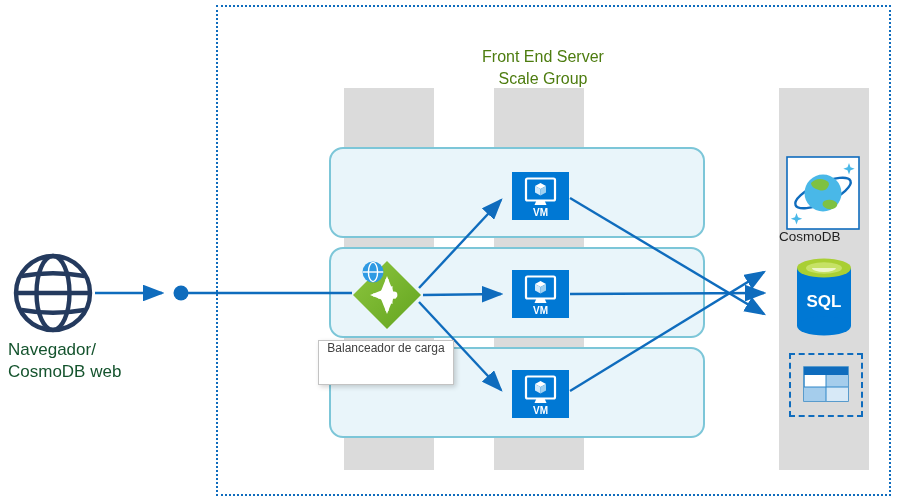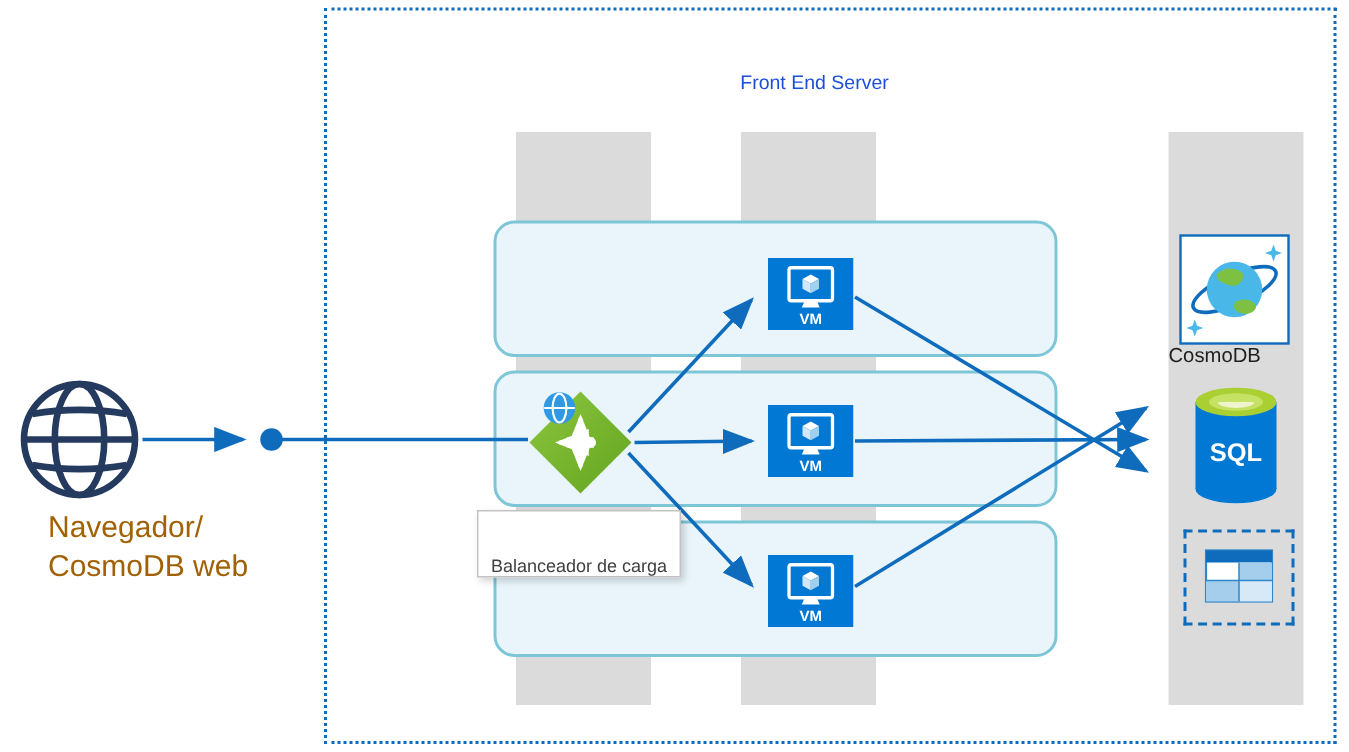--- a/index.html
+++ b/index.html
@@ -5,25 +5,25 @@
   * { box-sizing: border-box; }
   html,body { margin:0; padding:0; background:#ffffff; }
   body { font-family:"Liberation Sans", sans-serif; }
   .stage { position:relative; width:899px; height:501px; background:#fff; overflow:hidden; }
   .abs { position:absolute; }
   .boundary { left:216px; top:5px; width:675px; height:491px; border:2px dotted #0f6cbd; }
   .bar { background:#dbdbdb; top:88px; height:382px; width:90px; }
   .bar1 { left:344px; } .bar2 { left:494px; } .bar3 { left:779px; }
   .tier { left:329px; width:376px; height:91px; background:#e9f5fa; border:2px solid #7cc6d8; border-radius:14px; }
   .t1 { top:147px; } .t2 { top:247px; } .t3 { top:347px; }
-  .title { left:443px; top:46px; width:200px; text-align:center; font-size:13px; color:#1d4ed8; line-height:1.35; }
-  .client-label { left:8px; top:339px; font-size:20px; color:#a16207; line-height:1.32;margin-left:24px; }
+  .title { left:443px; top:46px; width:200px; text-align:center; font-size:16px; color:#4d7c0f; line-height:1.35; }
+  .client-label { left:8px; top:339px; font-size:17px; color:#14532d; line-height:1.32; }
   .connectors { left:0; top:0; pointer-events:none; }
   .tooltip { left:318px; top:340px; width:136px; height:45px; background:#fff; border:1px solid #c3c3c3;
-             box-shadow:2px 2px 5px rgba(0,0,0,.18); display:flex; align-items:flex-end; justify-content:center;
+             box-shadow:2px 2px 5px rgba(0,0,0,.18); display:flex; align-items:flex-start; justify-content:center;
              font-size:12px; color:#404040; text-align:center; }
   .vm { width:57px; height:45px;border-radius:22px; }
   .vm1 { left:512px; top:172px; } .vm2 { left:512px; top:270px; } .vm3 { left:512px; top:370px; }
   .cosmos { left:786px; top:156px; }
   .cosmos-label { left:779px; top:229px; width:90px; font-size:13.5px; color:#1f1f1f; }
   .sql { left:793px; top:254px; }
   .dashed-box { left:789px; top:353px; width:74px; height:64px; border:2px dashed #0f6cbd;
                 display:flex; align-items:center; justify-content:center; background:transparent; }
   .globe { left:8px; top:249px; }
   .lb { left:347px; top:255px; }
@@ -38,20 +38,21 @@
   <div class="abs bar bar1"></div>
   <div class="abs bar bar2"></div>
   <div class="abs bar bar3"></div>
 
   <div class="abs tier t1"></div>
   <div class="abs tier t2"></div>
   <div class="abs tier t3"></div>
 
   <div class="abs title">
     <div>Front End Server</div>
+    <div>Scale Group</div>
   </div>
 
   <svg class="abs globe" width="90" height="90" viewBox="0 0 90 90">
     <g fill="none" stroke="#243a5e" stroke-width="4.4">
       <circle cx="45" cy="44" r="37"></circle>
       <ellipse cx="45" cy="44" rx="16.5" ry="37"></ellipse>
       <line x1="8" y1="44" x2="82" y2="44"></line>
       <path d="M13.5,27 Q45,21.5 76.5,27"></path>
       <path d="M13.5,61 Q45,66.5 76.5,61"></path>
     </g>

